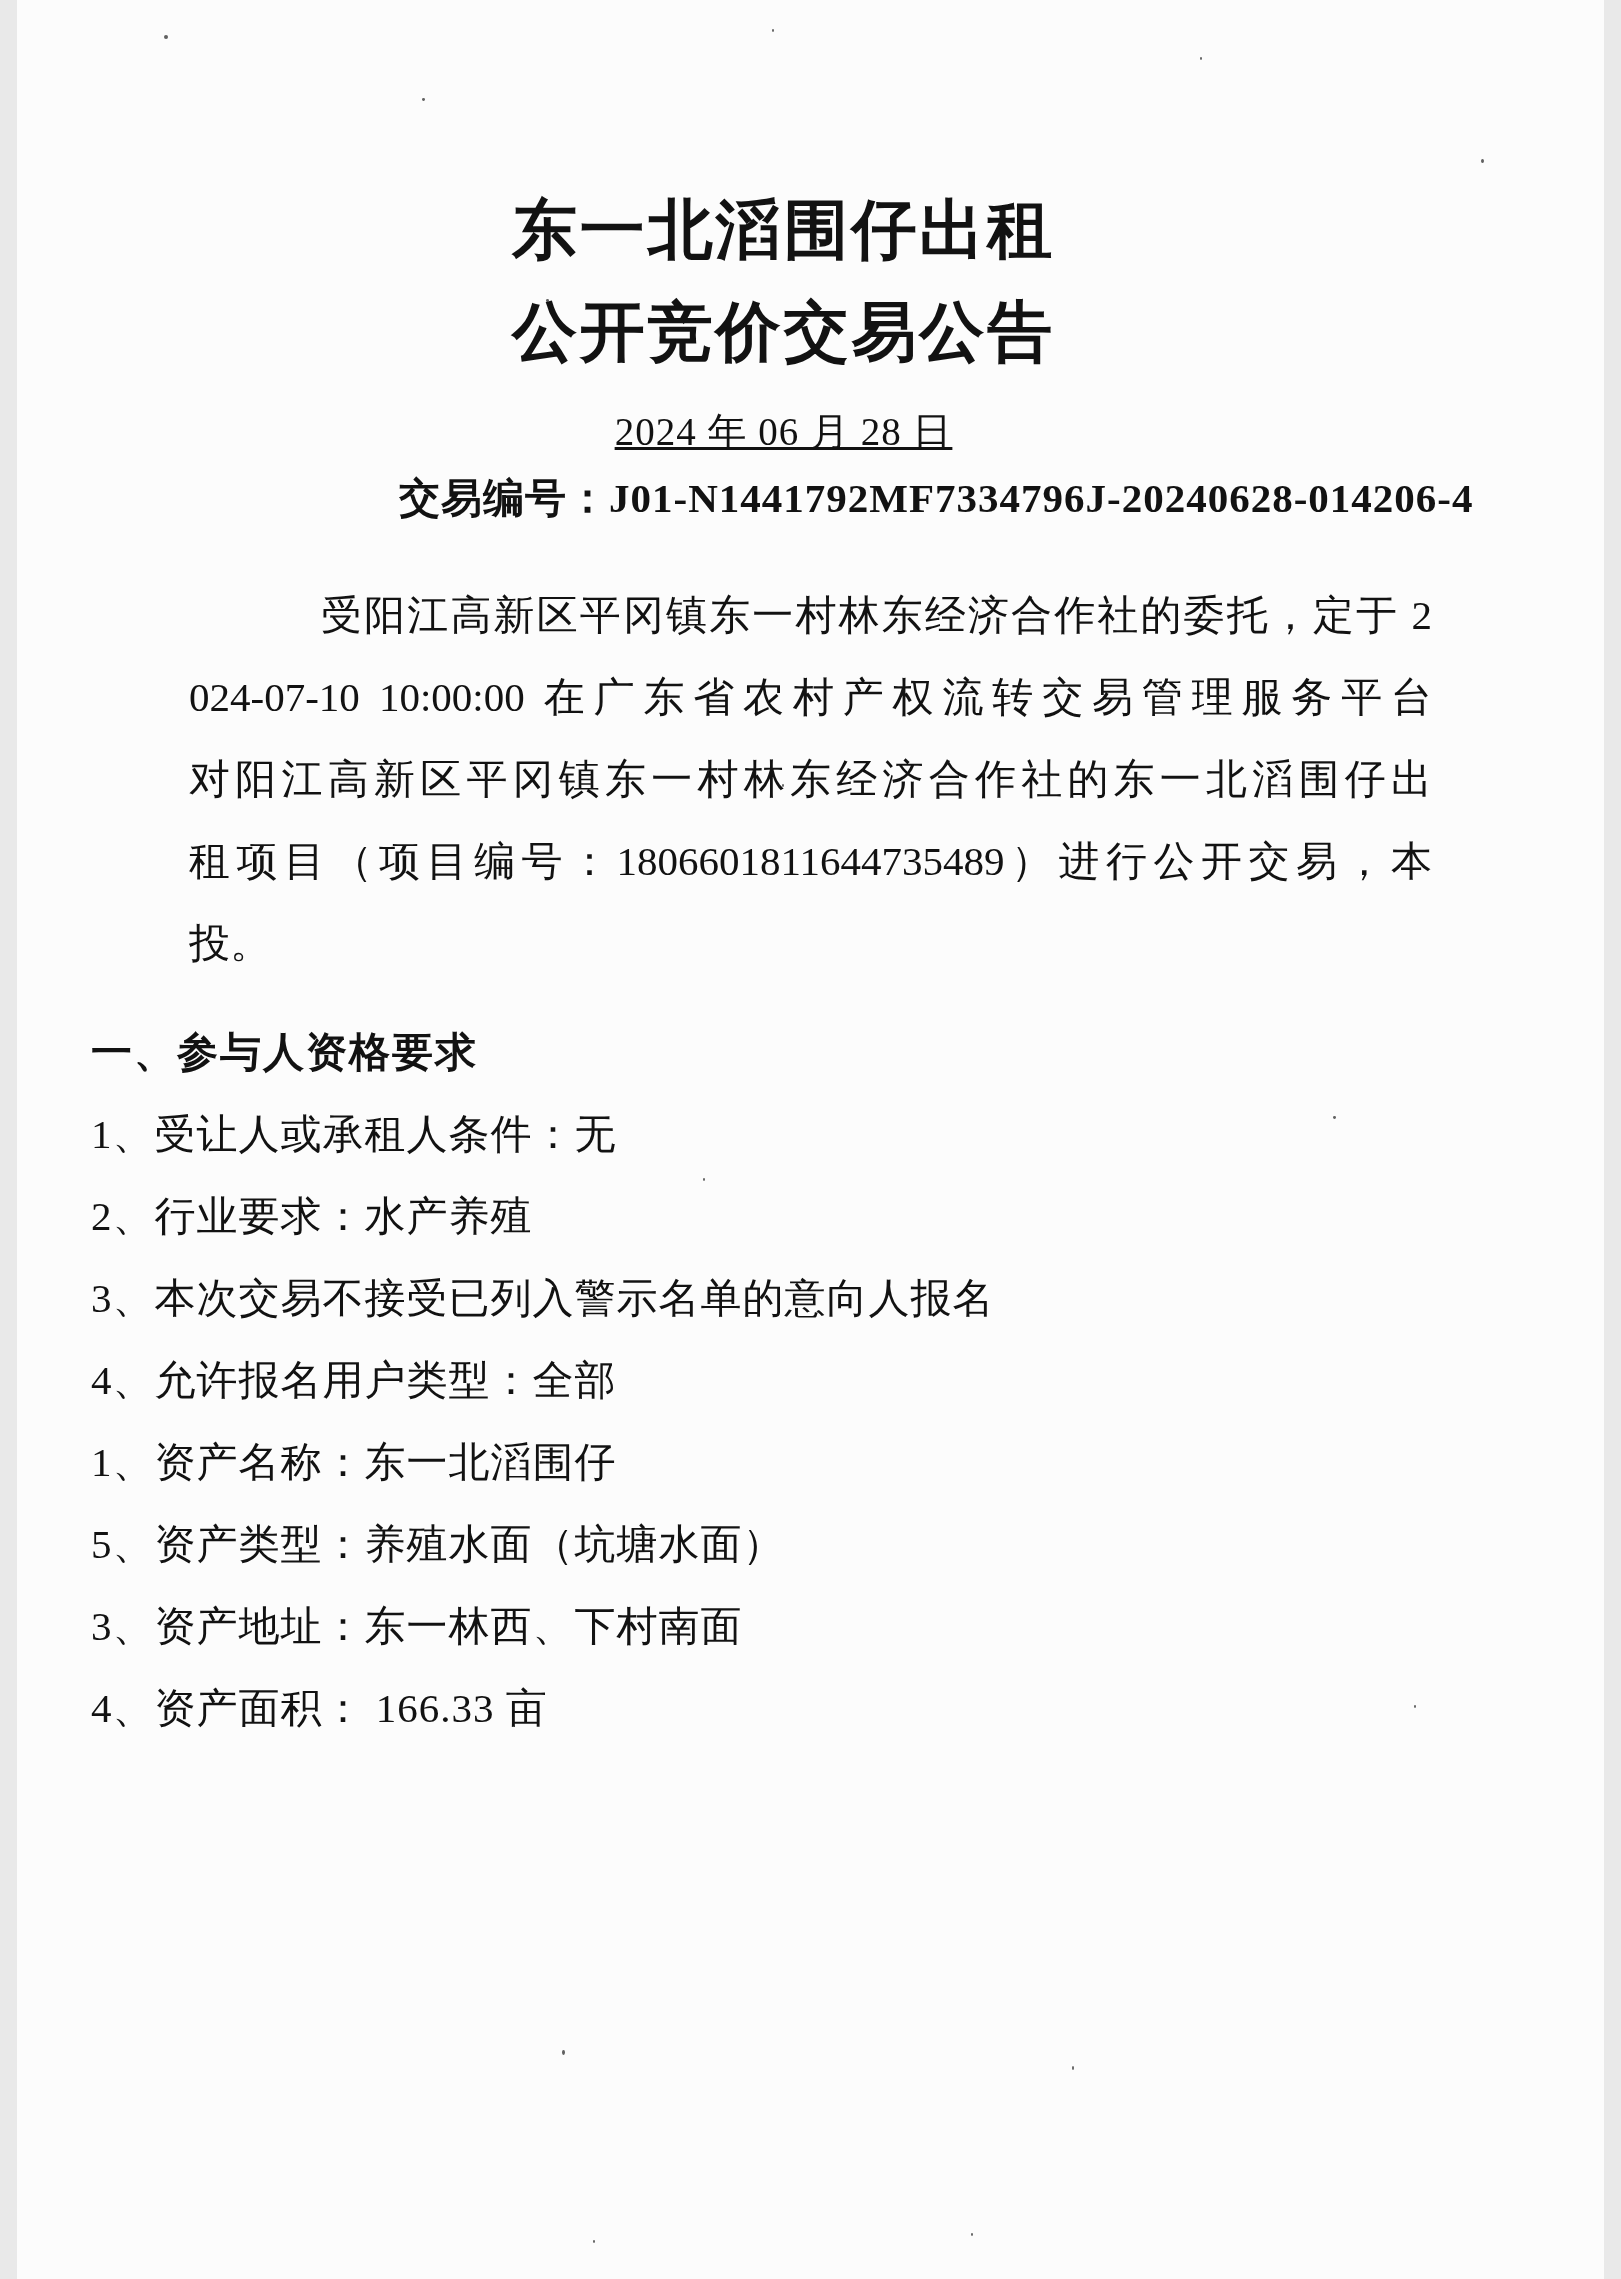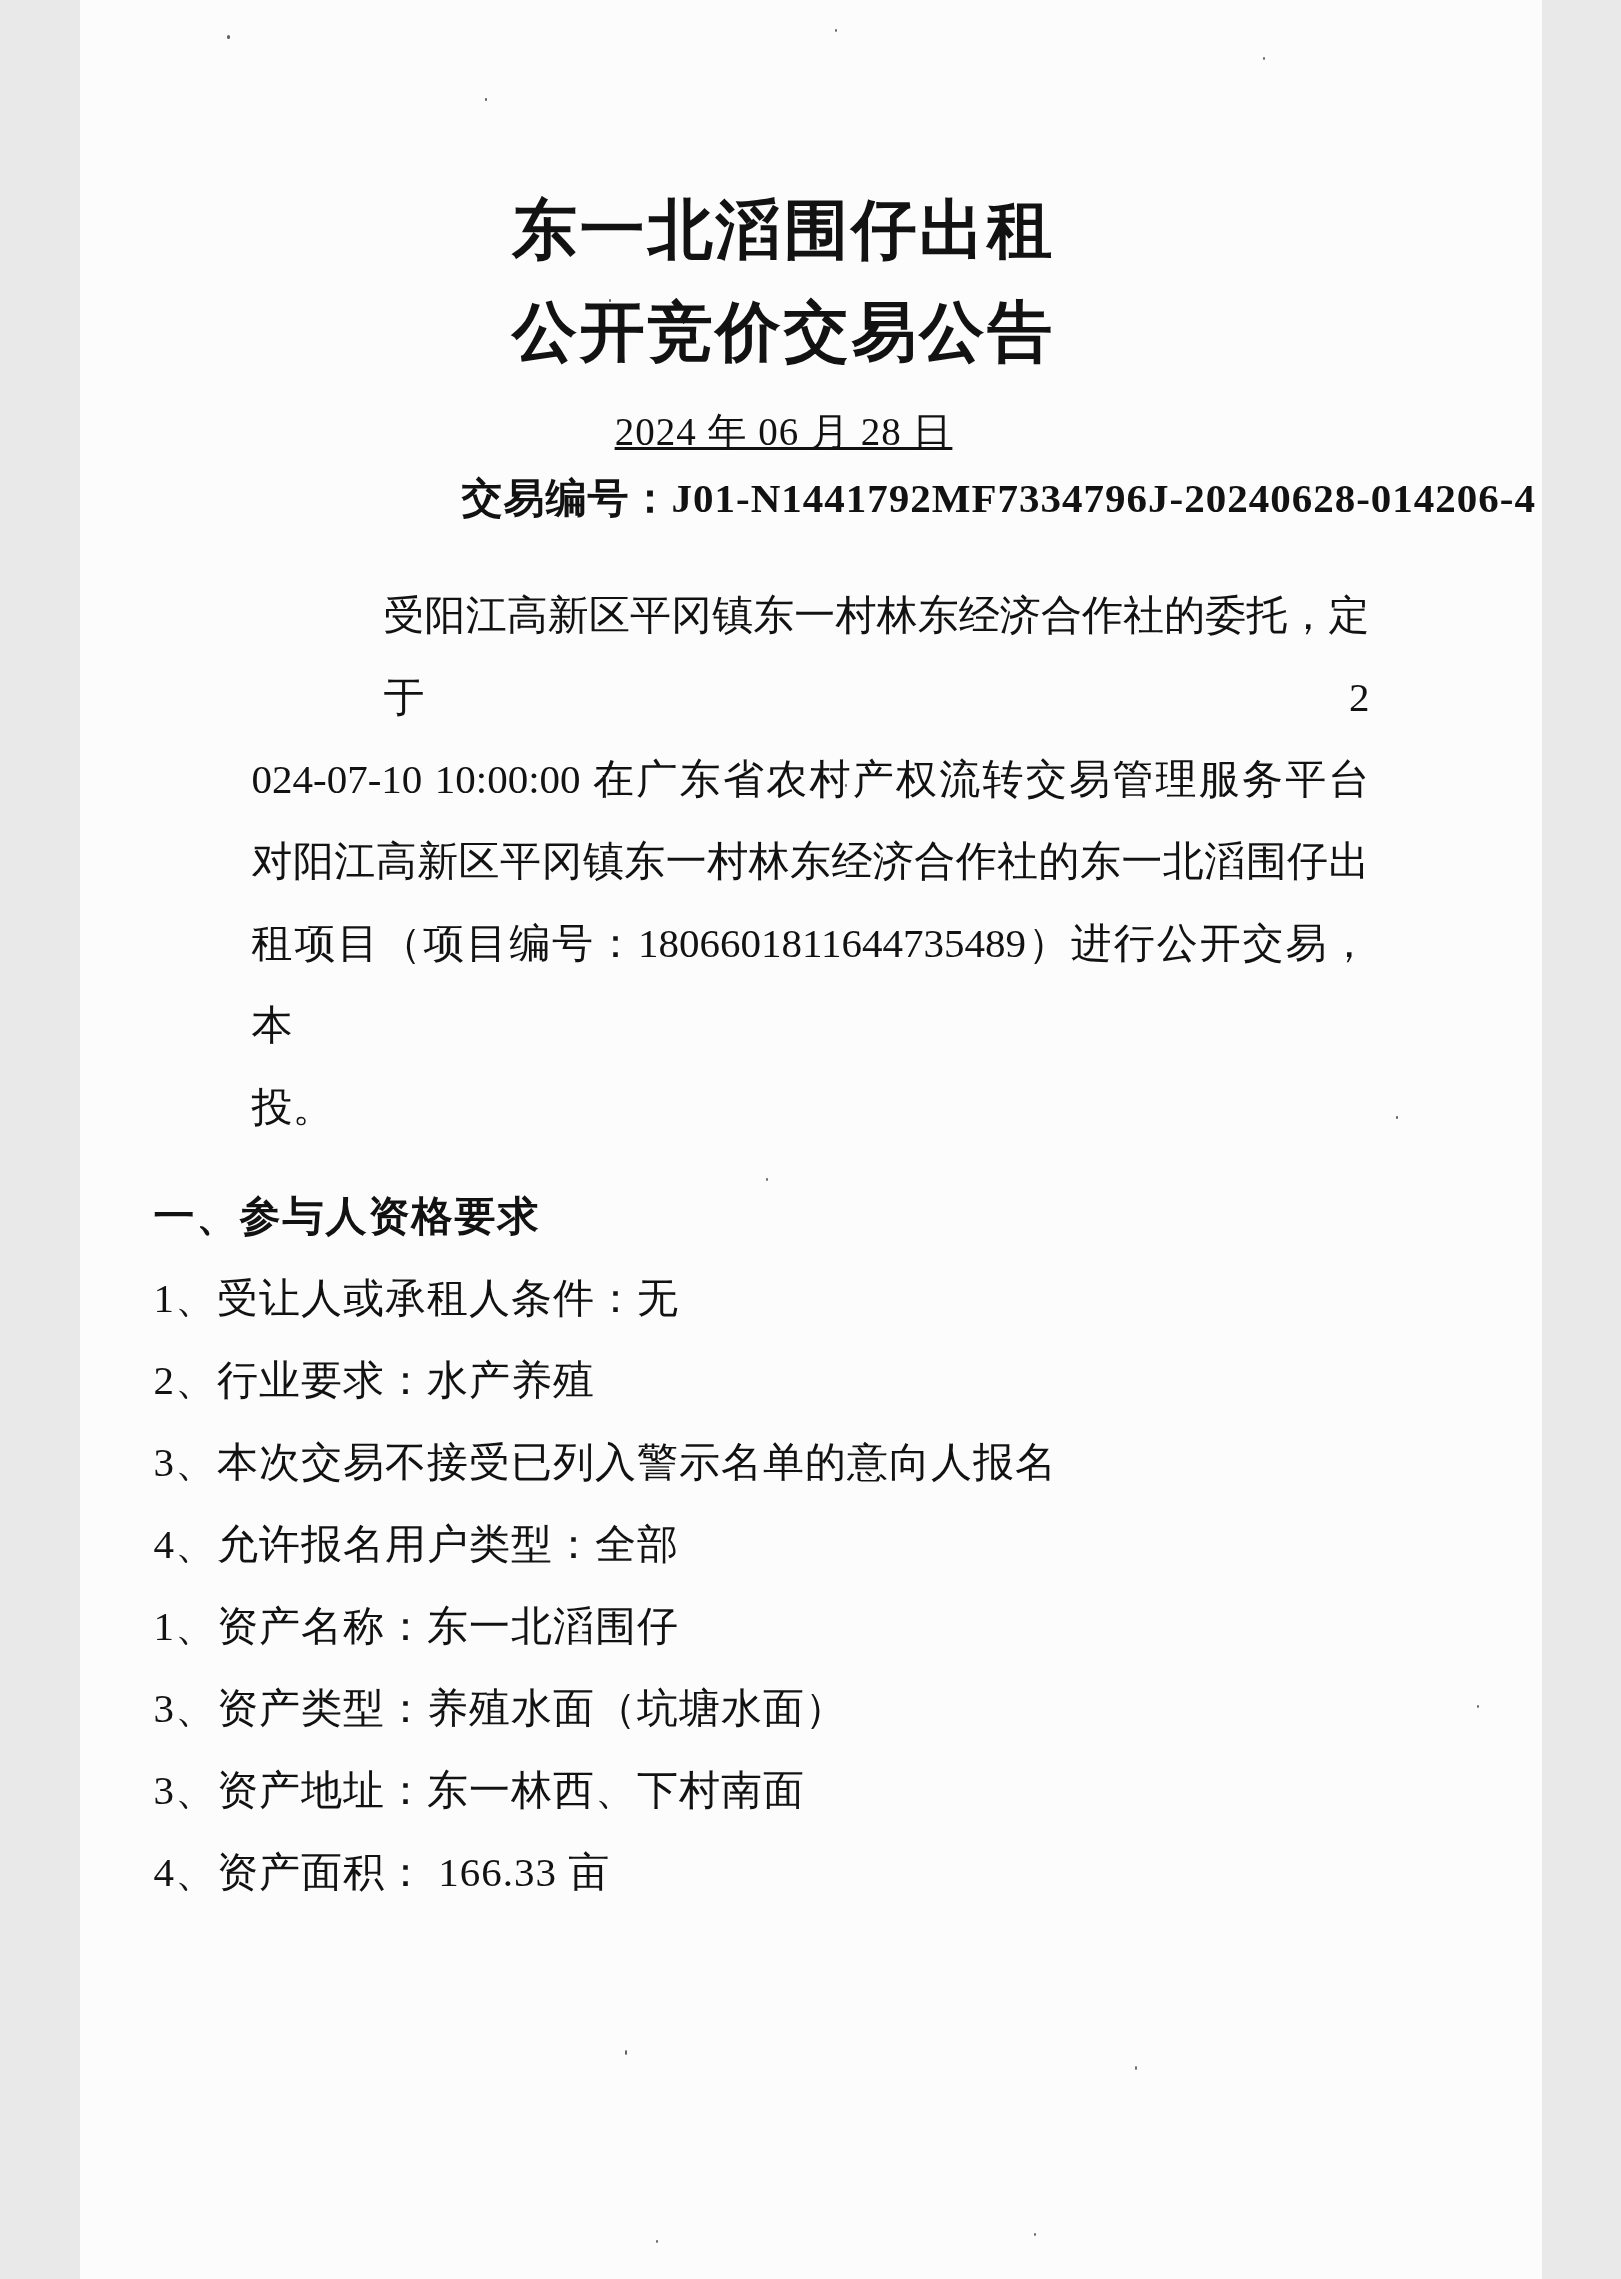--- a/index.html
+++ b/index.html
@@ -2,21 +2,21 @@
 <html><head>
 <meta charset="utf-8">
 <style>
   html, body {
     margin: 0;
     padding: 0;
     background: #e9e9e9;
   }
   .page {
     position: relative;
-    width: 1462px;
+    width: 1587px;
     height: 2280px;
     margin: 0 auto;
     background: #fcfcfc;
     color: #121212;
     font-family: "Liberation Serif", "DejaVu Serif", serif;
     overflow: hidden;
   }
   .header {
     text-align: center;
     padding-top: 179px;
@@ -110,21 +110,21 @@
 
   <div class="content">
 
     <div class="section-heading">一、参与人资格要求</div>
     <div class="doc-item">1、受让人或承租人条件：无</div>
     <div class="doc-item">2、行业要求：水产养殖</div>
     <div class="doc-item">3、本次交易不接受已列入警示名单的意向人报名</div>
     <div class="doc-item">4、允许报名用户类型：全部</div>
 
     <div class="doc-item">1、资产名称：东一北滔围仔</div>
-    <div class="doc-item">3、资产类型：养殖水面（坑塘水面）</div>
+    <div class="doc-item">5、资产类型：养殖水面（坑塘水面）</div>
     <div class="doc-item">3、资产地址：东一林西、下村南面</div>
     <div class="doc-item">4、资产面积： 166.33 亩</div>
 
   </div>
 
   <div class="speck" style="left:147px; top:35px;  width:3.9px; height:3.9px;"></div>
   <div class="speck" style="left:405px; top:98px; width:2.9px; height:2.9px;"></div>
   <div class="speck" style="left:755px; top:29px;  width:2px; height:2.9px;"></div>
   <div class="speck" style="left:1183px;top:57px;  width:2px; height:2.9px;"></div>
   <div class="speck" style="left:1464px;top:159px; width:2.9px; height:3.9px;"></div>

